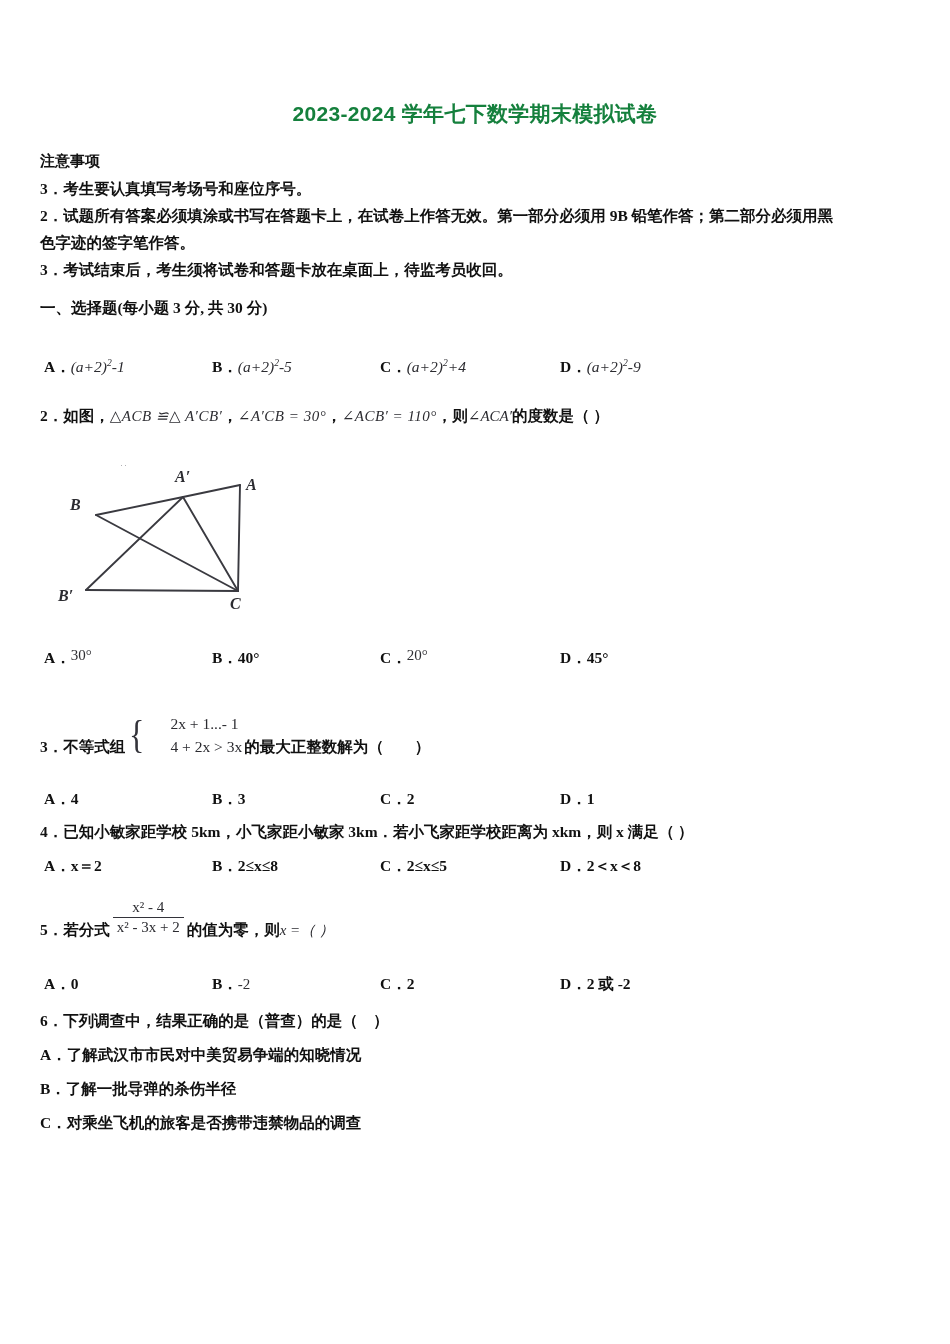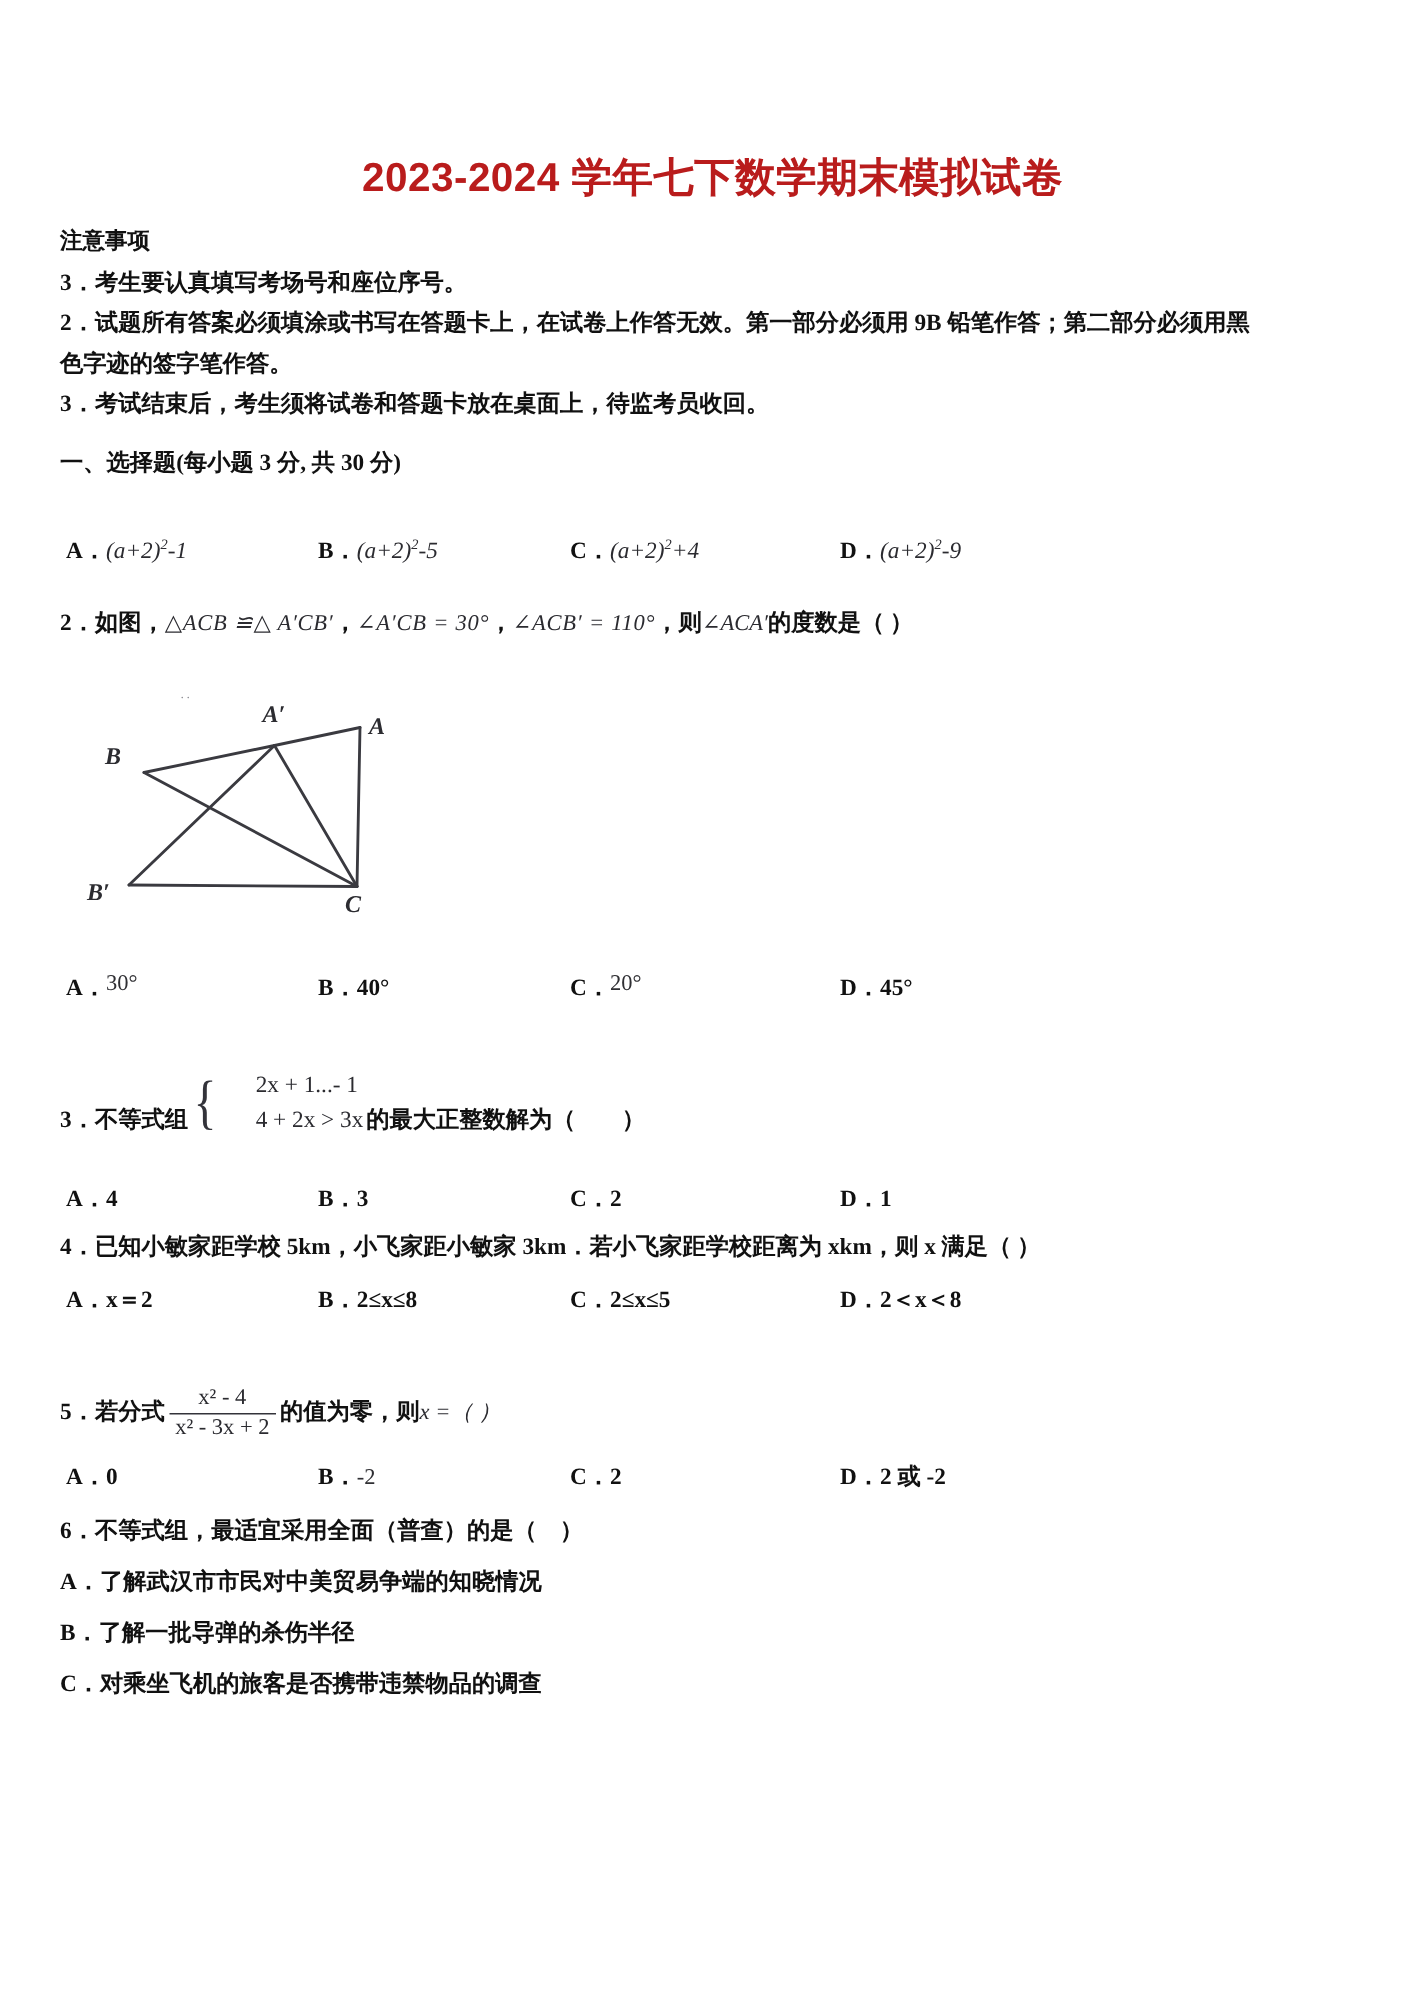--- a/index.html
+++ b/index.html
@@ -24,23 +24,23 @@
   }
   
   .doc-title {
     position: absolute;
     top: 100px;
     left: 0;
     width: 950px;
     text-align: center;
     font-family: "Liberation Sans", "DejaVu Sans", sans-serif;
     font-weight: bold;
-    font-size: 27px;
+    font-size: 21px;
     letter-spacing: 0.3px;
-    color: #b91c1c;
+    color: #15803d;
     white-space: nowrap;
   }
   
   .notice {
     position: absolute;
     left: 40px;
     top: 148px;
     width: 872px;
     font-family: "Liberation Serif", "DejaVu Serif", serif;
     font-weight: bold;
@@ -137,21 +137,21 @@
     text-align: center;
     font-family: "Liberation Serif", "DejaVu Serif", serif;
     font-weight: normal;
     font-size: 15px;
     line-height: 19px;
     color: #2b2b30;
     margin: 0 3px;
     position: relative;
     top: -2px;
   }
-  .frac .num { display: block; padding: 0 4px; margin-top: 25px; }
+  .frac .num { display: block; padding: 0 4px; }
   .frac .den { display: block; padding: 0 4px; border-top: 1.4px solid #33333a; }
   
   .figure {
     position: absolute;
     left: 58px;
     top: 452px;
     width: 250px;
     height: 168px;
   }
   .figure svg { display: block; }
@@ -256,21 +256,21 @@
     <span style="display:inline-block; vertical-align:middle; position:relative; top:10px;"><span>5．</span><span>若分式</span></span><span class="frac"><span class="num">x² - 4</span><span class="den">x² - 3x + 2</span></span><span style="display:inline-block; vertical-align:middle; position:relative; top:10px;">的值为零，则</span><span class="mathit" style="display:inline-block; vertical-align:middle; position:relative; top:10px; font-size:15px;">x =（ ）</span>
   </div>
   <div class="opts" style="top:974px;">
     <span class="opt a"><span class="opt-lab">A．</span><span>0</span></span>
     <span class="opt b"><span class="opt-lab">B．</span><span class="eqtext">-2</span></span>
     <span class="opt c"><span class="opt-lab">C．</span><span>2</span></span>
     <span class="opt d"><span class="opt-lab">D．</span><span>2 或 -2</span></span>
   </div>
 
   <div class="q" style="top:1009px;">
-    <span>6．</span><span>不等式组，最适宜采用全面（普查）的是（　）</span>
+    <span>6．</span><span>下列调查中，结果正确的是（普查）的是（　）</span>
   </div>
   <div class="q" style="top:1043px;">
     <span class="opt-lab">A．</span><span>了解武汉市市民对中美贸易争端的知晓情况</span>
   </div>
   <div class="q" style="top:1077px;">
     <span class="opt-lab">B．</span><span>了解一批导弹的杀伤半径</span>
   </div>
   <div class="q" style="top:1111px;">
     <span class="opt-lab">C．</span><span>对乘坐飞机的旅客是否携带违禁物品的调查</span>
   </div>

